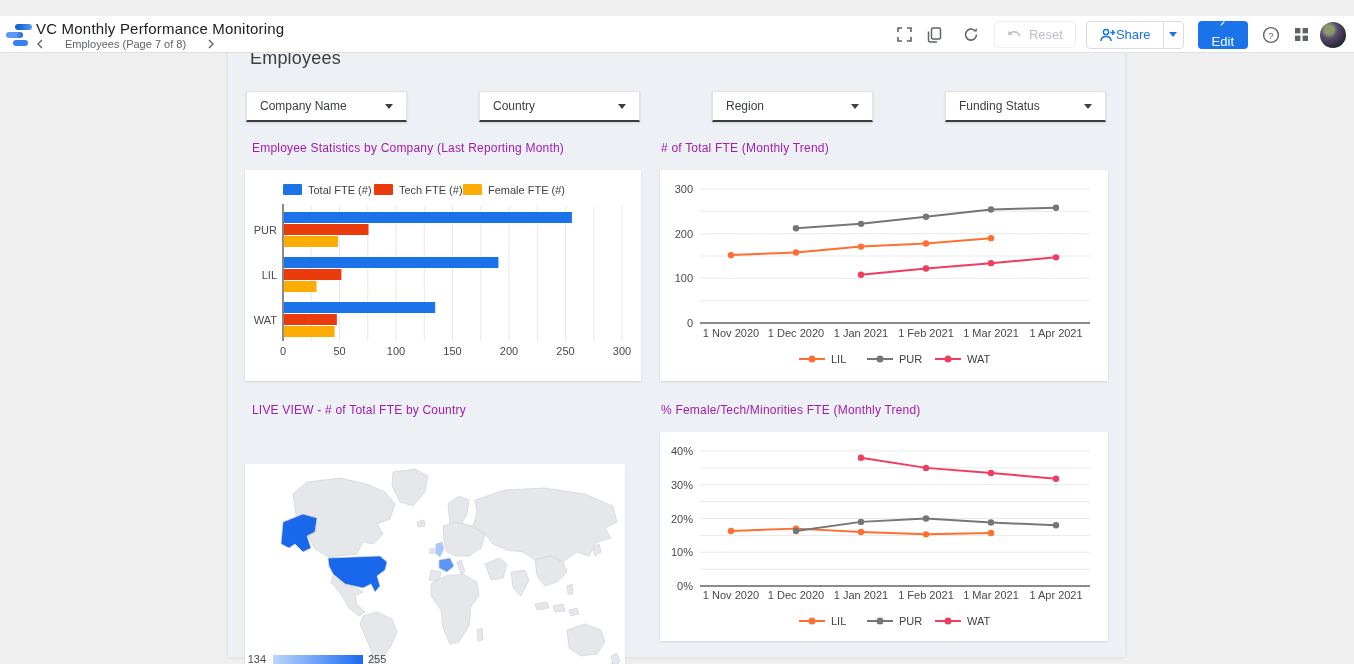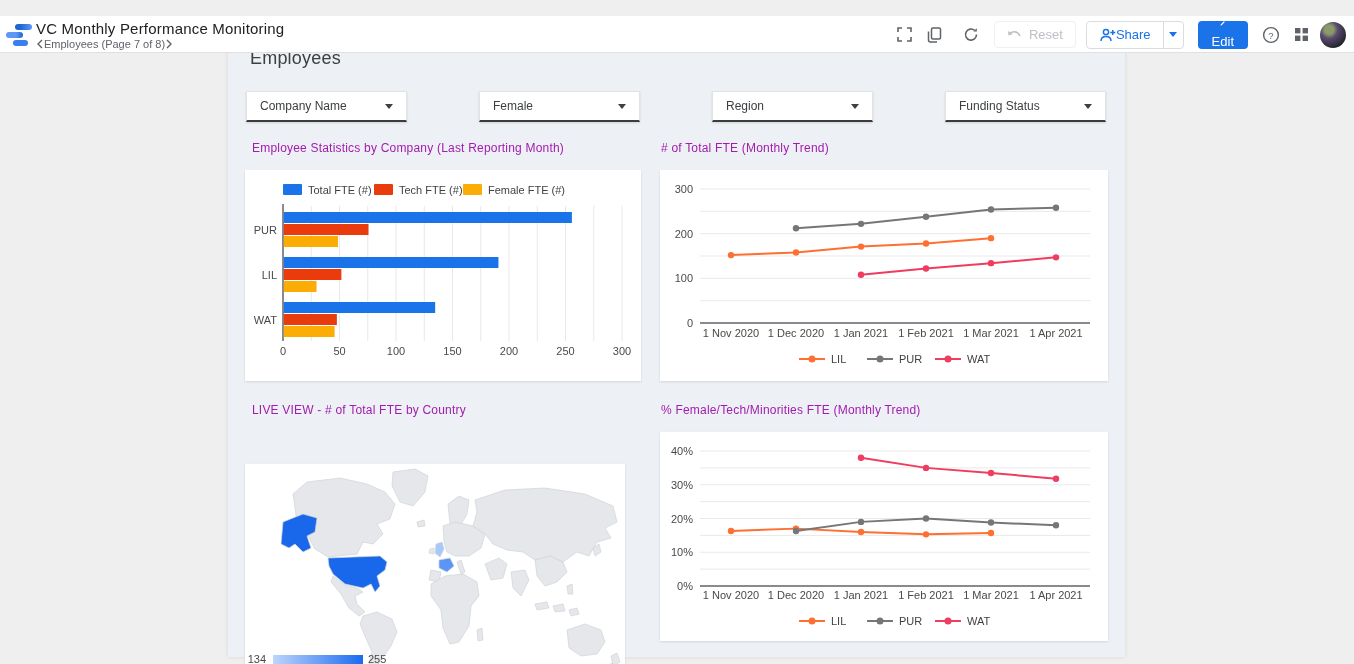--- a/index.html
+++ b/index.html
@@ -10,21 +10,21 @@
   .header { position:absolute; left:0; top:16px; width:1354px; height:37px; background:#fff;
             border-bottom:1px solid #e0e0e0; z-index:5; }
   .logo { position:absolute; left:6px; top:8px; width:26px; height:22px; cursor:pointer; }
   .logo .pill { height:6px; border-radius:3px; margin-bottom:2px; }
   .logo .p1 { margin-left:9px; width:17px; background:linear-gradient(90deg,#1967d2 30%,#5e97f6); }
   .logo .p2 { margin-left:0;  width:17px; background:linear-gradient(90deg,#5e97f6 60%,#1967d2); }
   .logo .p3 { margin-left:7px; width:15px; background:#3b7ef0; }
   .report-title { position:absolute; left:36px; top:4px; font-size:15px; color:#202124;
                   font-weight:500; letter-spacing:.2px; cursor:default; }
   .page-nav { position:absolute; left:36px; top:22px; font-size:11px; color:#5f6368;
-              display:flex; align-items:center; gap:0; }
+              display:flex; align-items:center; gap:21px; }
   .chev { width:8px; height:10px; display:inline-block; cursor:pointer; }
   .hicons { position:absolute; top:0; right:0; height:37px; display:flex; align-items:center; }
   .icon-btn { width:30px; height:30px; display:flex; align-items:center; justify-content:center;
               cursor:pointer; border-radius:50%; }
   .btn { height:27px; display:inline-flex; align-items:center; border-radius:4px;
          font-size:13px; cursor:pointer; }
   .btn-reset { border:1px solid #f0f0f0; color:#bdc1c6; background:#fff; padding:0 12px; gap:7px;
                margin:0 10px 0 8px; }
   .share-wrap { display:inline-flex; height:28px; border:1px solid #dadce0; border-radius:4px;
                 background:#fff; overflow:hidden; margin-right:14px; }
@@ -150,21 +150,21 @@
 <div class="canvas">
   <div class="page-heading">Employees</div>
 
   <div class="filter f0">
     <span class="flabel">Company Name</span>
     <svg width="8" height="5" viewBox="0 0 8 5">
         <path d="M0 0 L8 0 L4 5 Z" fill="#3c4043"></path>
       </svg>
   </div>
   <div class="filter f1">
-    <span class="flabel">Female</span>
+    <span class="flabel">Country</span>
     <svg width="8" height="5" viewBox="0 0 8 5">
         <path d="M0 0 L8 0 L4 5 Z" fill="#3c4043"></path>
       </svg>
   </div>
   <div class="filter f2">
     <span class="flabel">Region</span>
     <svg width="8" height="5" viewBox="0 0 8 5">
         <path d="M0 0 L8 0 L4 5 Z" fill="#3c4043"></path>
       </svg>
   </div>

